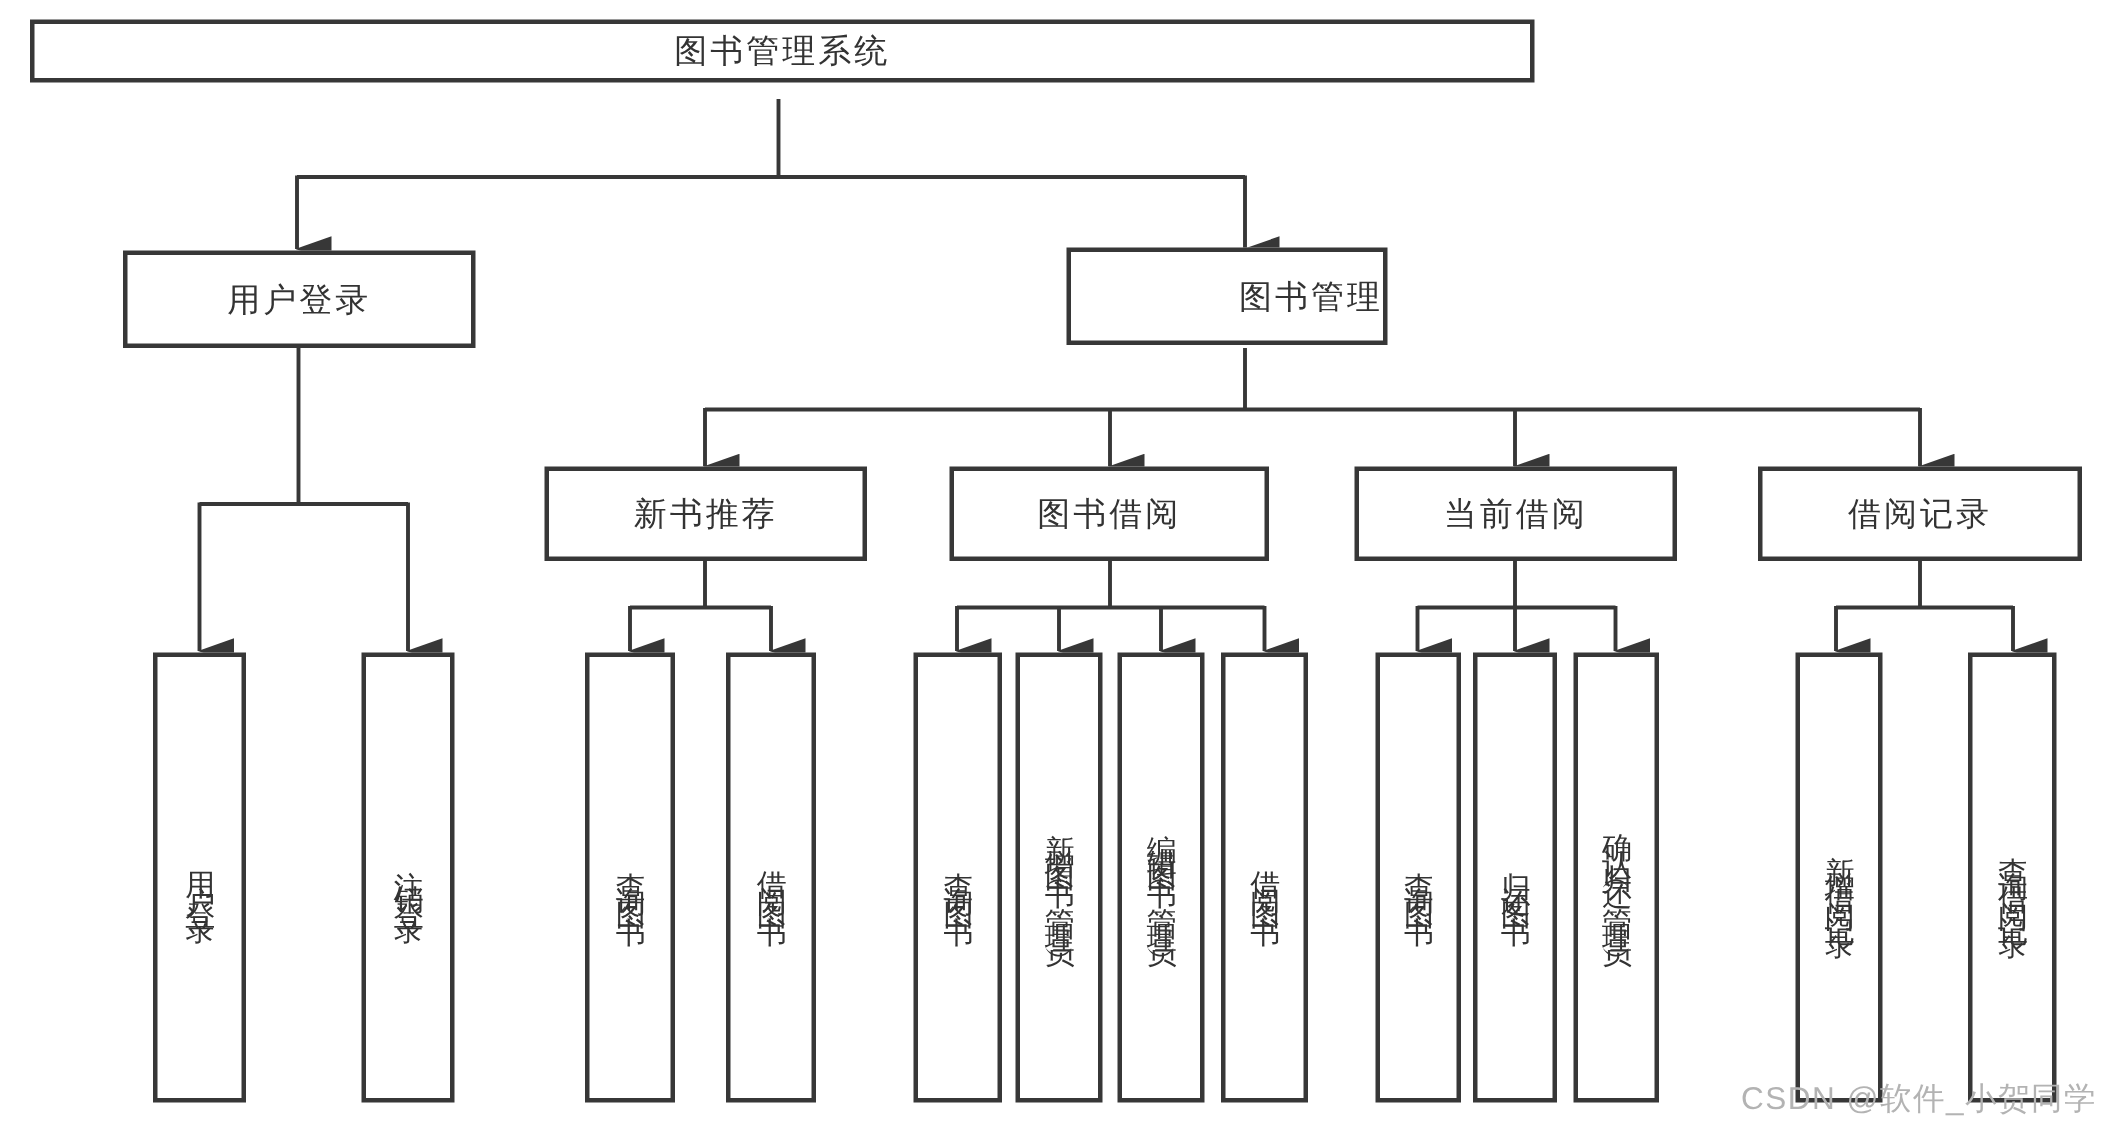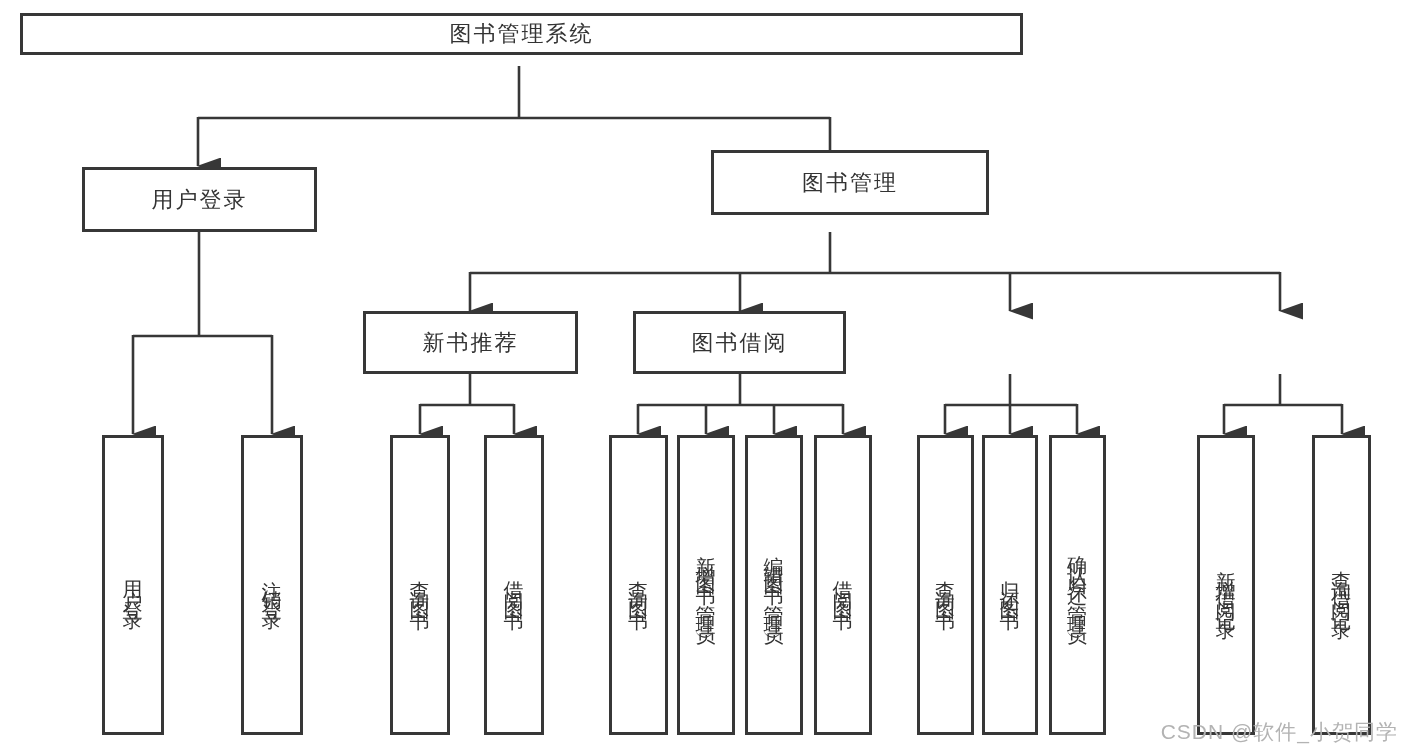--- a/index.html
+++ b/index.html
@@ -135,30 +135,36 @@
     </g>
   </svg>
 
   <div class="box" style="left:20px; top:13px; width:1003px; height:42px;">
     <span class="hlabel">图书管理系统</span>
   </div>
 
   <div class="box" style="left:82px; top:167px; width:235px; height:65px;">
     <span class="hlabel">用户登录</span>
   </div>
-  <div class="box" style="left:711px; top:150px; width:278px; height:65px;">
+  <div class="box" style="left:711px; top:165px; width:214px; height:65px;justify-content:flex-end;">
     <span class="hlabel">图书管理</span>
   </div>
 
   <div class="box" style="left:363px; top:311px; width:215px; height:63px;">
     <span class="hlabel">新书推荐</span>
   </div>
   <div class="box" style="left:633px; top:311px; width:213px; height:63px;">
     <span class="hlabel">图书借阅</span>
   </div>
+  <div class="box" style="left:903px; top:311px; width:215px; height:63px;">
+    <span class="hlabel">当前借阅</span>
+  </div>
+  <div class="box" style="left:1172px; top:311px; width:216px; height:63px;">
+    <span class="hlabel">借阅记录</span>
+  </div>
 
   <div class="box leaf" style="left:102px; top:435px; width:62px; height:300px;">
     <span class="vtext">用户登录</span>
   </div>
   <div class="box leaf" style="left:241px; top:435px; width:62px; height:300px;">
     <span class="vtext">注销登录</span>
   </div>
 
   <div class="box leaf" style="left:390px; top:435px; width:60px; height:300px;">
     <span class="vtext">查询图书</span>

